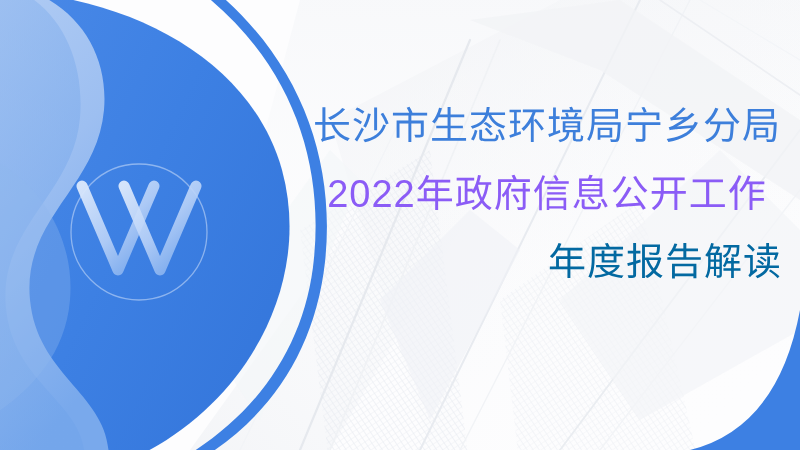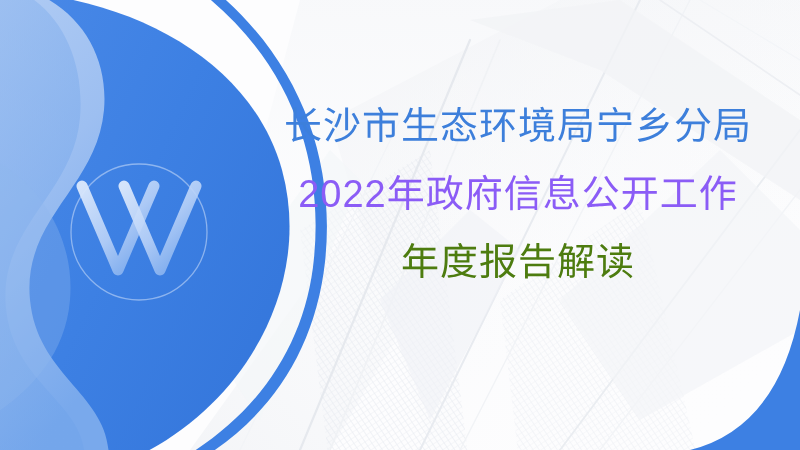--- a/index.html
+++ b/index.html
@@ -41,21 +41,21 @@
     position:absolute;
     left:60px;top:152px;
     width:158px;height:160px;
     pointer-events:none;
   }
   .logo svg{display:block;width:158px;height:160px;}
 
   
   .title-block{
     position:absolute;
-    left:283px;top:92px;
+    left:312px;top:92px;
     width:470px;
     text-align:center;
     z-index:5;
   }
   .title-line{
     font-family:"Liberation Sans","DejaVu Sans",sans-serif;
     font-size:38px;
     line-height:68px;
     letter-spacing:1px;
     font-weight:400;
@@ -203,16 +203,16 @@
       <g fill="none" stroke="url(#wg)" stroke-width="11" stroke-linejoin="round" stroke-linecap="round">
         <path d="M22 34 L58 118 L94 34"></path>
         <path d="M64 34 L100 118 L136 34"></path>
       </g>
     </svg>
   </div>
 
   <div class="title-block">
     <div class="title-line" style="color: rgb(61, 127, 219);">长沙市生态环境局宁乡分局</div>
     <div class="title-line" style="color: #8b5cf6;">2022年政府信息公开工作</div>
-    <div class="title-line" style="color: #4d7c0f;">年度报告解读</div>
+    <div class="title-line" style="color: #0369a1; text-align: right;">年度报告解读</div>
   </div>
 
 </div>
 
 </body></html>

